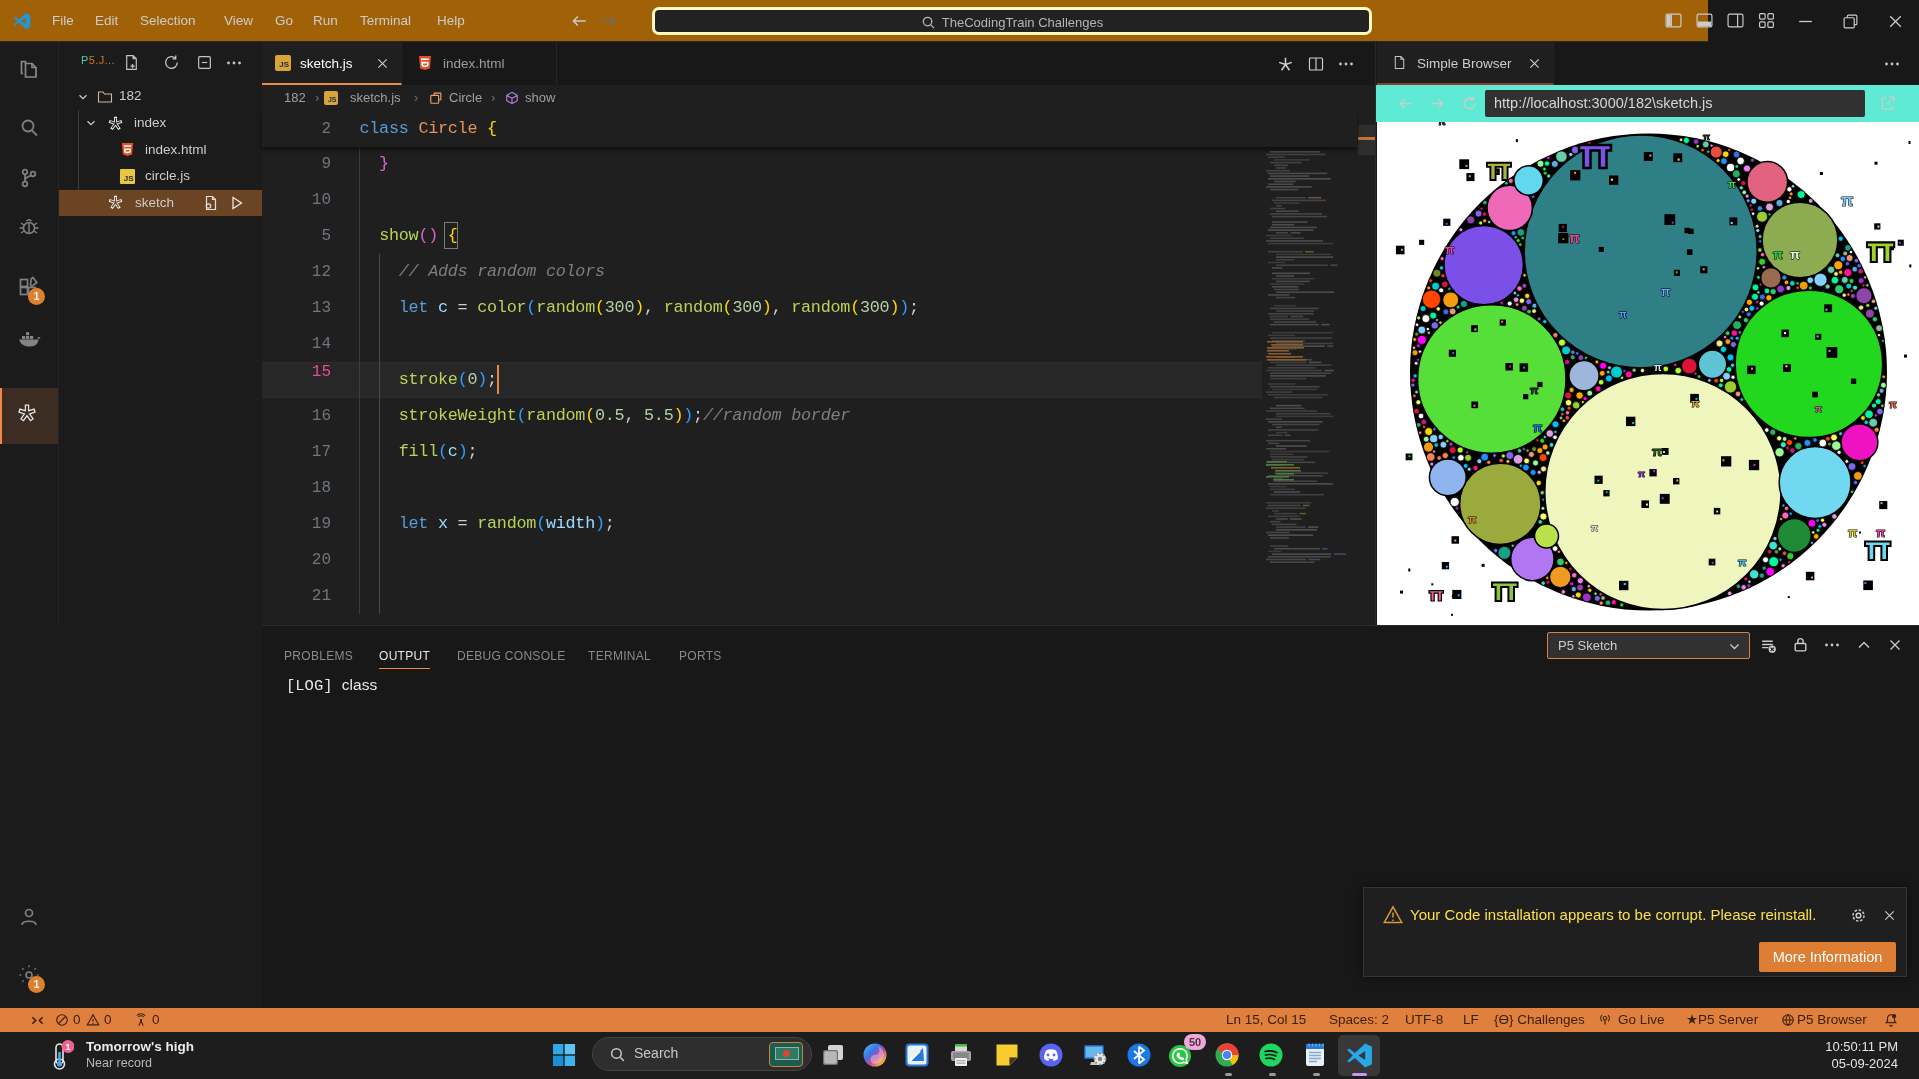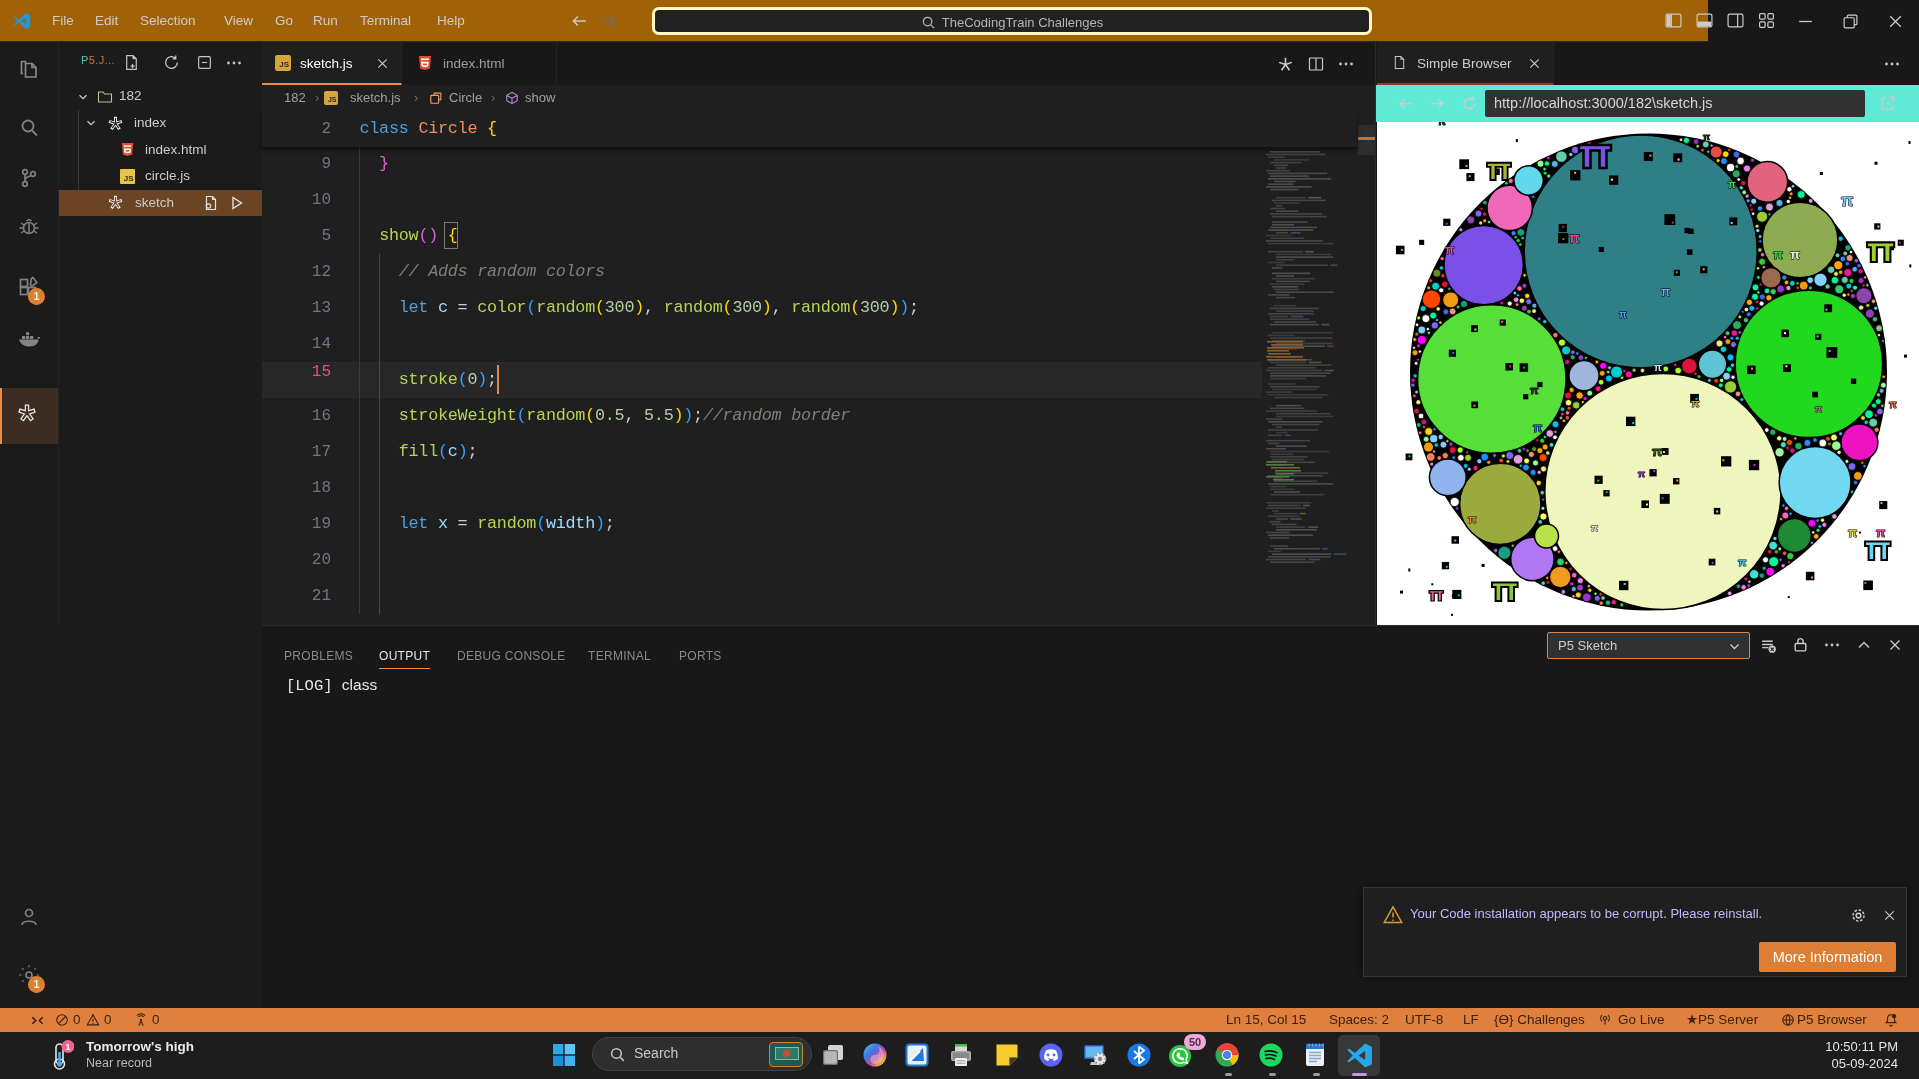--- a/index.html
+++ b/index.html
@@ -1206,21 +1206,21 @@
  <svg class="abs" style="left:1884px;top:5px" width="14" height="14" viewBox="0 0 16 16" fill="none" stroke="#3d2008" stroke-width="1.3">
       <path d="M8 2 a4 4 0 0 1 4 4 v3 l1.5 2 H2.5 L4 9 V6 a4 4 0 0 1 4 -4 M6.5 13.5 a1.5 1.5 0 0 0 3 0"></path>
       <circle cx="11.5" cy="3.5" r="2.5" fill="#3d2008" stroke="none"></circle>
     </svg>
 </div>
 
 <div id="toast">
  <svg class="abs" style="left:19px;top:17px" width="20" height="20" viewBox="0 0 16 16" fill="none" stroke="#dd9933" stroke-width="1.2">
       <path d="M8 1.5 L15 14 H1 Z M8 6 V10 M8 11.5 V12.8"></path>
     </svg>
- <div class="abs" style="left:46px;top:18px;color:#c4b5fd;font-size:13px">Your Code installation appears to be corrupt. Please reinstall.</div>
+ <div class="abs" style="left:46px;top:18px;color:#fde047;font-size:15px">Your Code installation appears to be corrupt. Please reinstall.</div>
  <svg class="abs" style="left:486px;top:19px" width="17" height="17" viewBox="0 0 16 16" fill="none" stroke="#cccccc" stroke-width="1.4">
       <circle cx="8" cy="8" r="2.2"></circle>
       <circle cx="8" cy="8" r="5.2" stroke-dasharray="2.4 1.6"></circle>
     </svg>
  <svg class="abs" style="left:518px;top:20px" width="15" height="15" viewBox="0 0 16 16" stroke="#cccccc" stroke-width="1.2">
       <path d="M3.5 3.5 L12.5 12.5 M12.5 3.5 L3.5 12.5"></path>
     </svg>
  <div class="abs" style="left:395px;top:54px;width:137px;height:30px;background:#dd7e34;color:#ffffff;font-size:14.5px;text-align:center;line-height:30px;border-radius:2px">More Information</div>
 </div>
 

